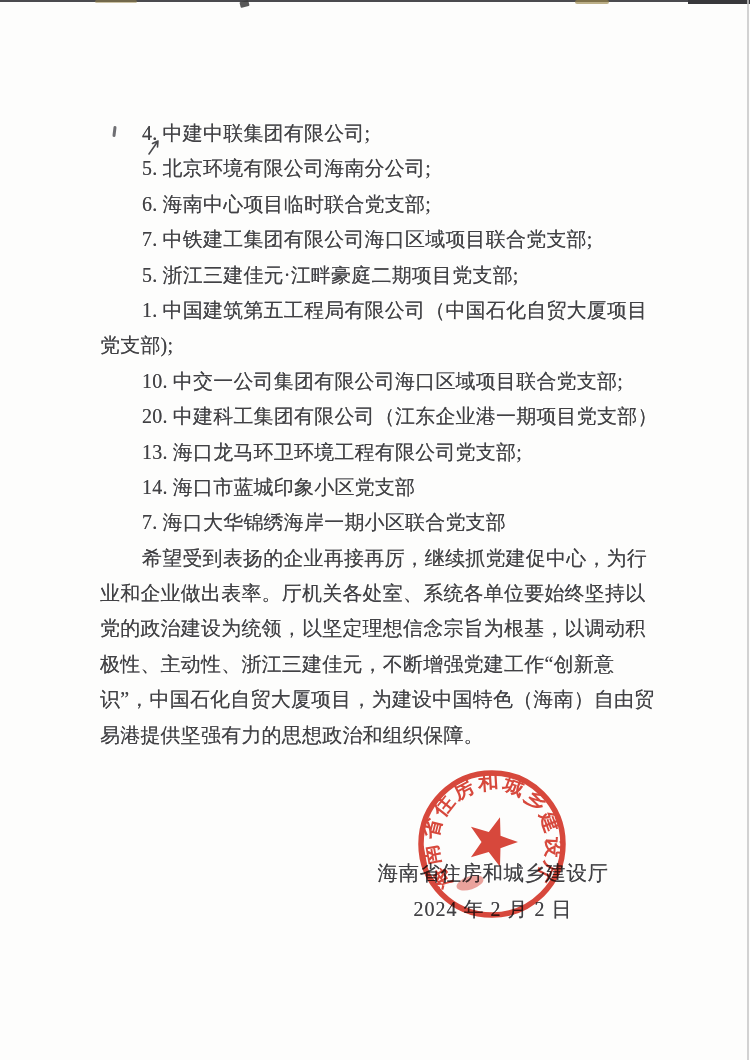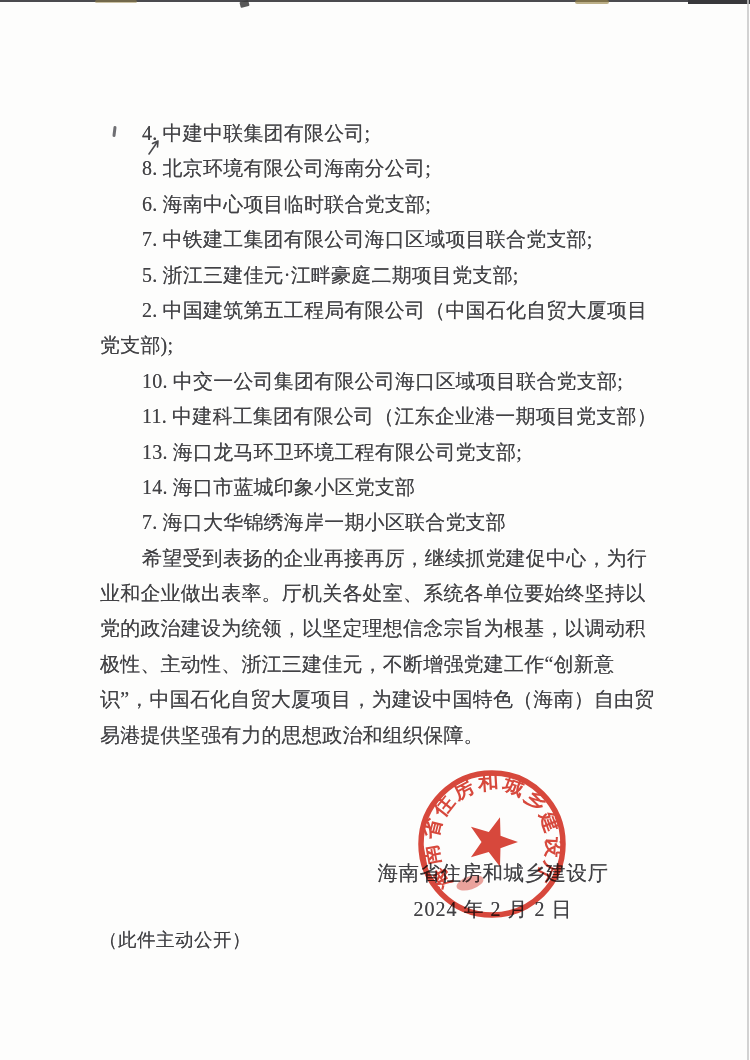--- a/index.html
+++ b/index.html
@@ -106,28 +106,28 @@
   <div class="smudge-olive-1"></div>
   <div class="smudge-olive-2"></div>
   <div class="mark-top-center"></div>
   <div class="mark-ink-left"></div>
   <svg class="mark-arrow" viewBox="0 0 18 20">
     <path d="M3,17 L12,4 M12,4 L6.5,6.5 M12,4 L11.5,10" fill="none" stroke="#4a4a4e" stroke-width="1.6" stroke-linecap="round"></path>
   </svg>
 
   <main class="doc-body">
     <div class="line indent">4. 中建中联集团有限公司;</div>
-    <div class="line indent">8. 北京环境有限公司海南分公司;</div>
+    <div class="line indent">5. 北京环境有限公司海南分公司;</div>
     <div class="line indent">6. 海南中心项目临时联合党支部;</div>
     <div class="line indent">7. 中铁建工集团有限公司海口区域项目联合党支部;</div>
     <div class="line indent">5. 浙江三建佳元·江畔豪庭二期项目党支部;</div>
-    <div class="line indent">2. 中国建筑第五工程局有限公司（中国石化自贸大厦项目</div>
+    <div class="line indent">1. 中国建筑第五工程局有限公司（中国石化自贸大厦项目</div>
     <div class="line">党支部);</div>
     <div class="line indent">10. 中交一公司集团有限公司海口区域项目联合党支部;</div>
-    <div class="line indent">11. 中建科工集团有限公司（江东企业港一期项目党支部）</div>
+    <div class="line indent">20. 中建科工集团有限公司（江东企业港一期项目党支部）</div>
     <div class="line indent">13. 海口龙马环卫环境工程有限公司党支部;</div>
     <div class="line indent">14. 海口市蓝城印象小区党支部</div>
     <div class="line indent">7. 海口大华锦绣海岸一期小区联合党支部</div>
     <div class="line indent">希望受到表扬的企业再接再厉，继续抓党建促中心，为行</div>
     <div class="line">业和企业做出表率。厅机关各处室、系统各单位要始终坚持以</div>
     <div class="line">党的政治建设为统领，以坚定理想信念宗旨为根基，以调动积</div>
     <div class="line">极性、主动性、浙江三建佳元，不断增强党建工作“创新意</div>
     <div class="line">识”，中国石化自贸大厦项目，为建设中国特色（海南）自由贸</div>
     <div class="line">易港提供坚强有力的思想政治和组织保障。</div>
   </main>
@@ -140,15 +140,14 @@
       <path id="sealArc" d="M 41.1 118.9 A 55 55 0 1 1 118.9 118.9" fill="none"></path>
     </defs>
     <circle cx="80" cy="80" r="71" fill="none" stroke-width="5.5" stroke="#d6382b"></circle>
     <polygon transform="rotate(10 80 78)" points="83.6,52.3 87.3,70.4 105.6,73.5 89.4,82.6 92.2,101 78.5,88.4 61.9,96.7 69.7,79.8 56.6,66.6 75.1,68.7" fill="#d6382b"></polygon>
     <ellipse cx="58" cy="119" rx="14" ry="6.5" transform="rotate(-18 58 119)" opacity="0.5" fill="#d6382b"></ellipse>
     <text font-size="20.5">
       <textPath href="#sealArc" startOffset="0" textLength="252" lengthAdjust="spacing" fill="#d6382b">海南省住房和城乡建设厅</textPath>
     </text>
   </svg>
 
-  <div class="footer-note">（此件主动公开）</div>
 
 </div>
 
 </body></html>

